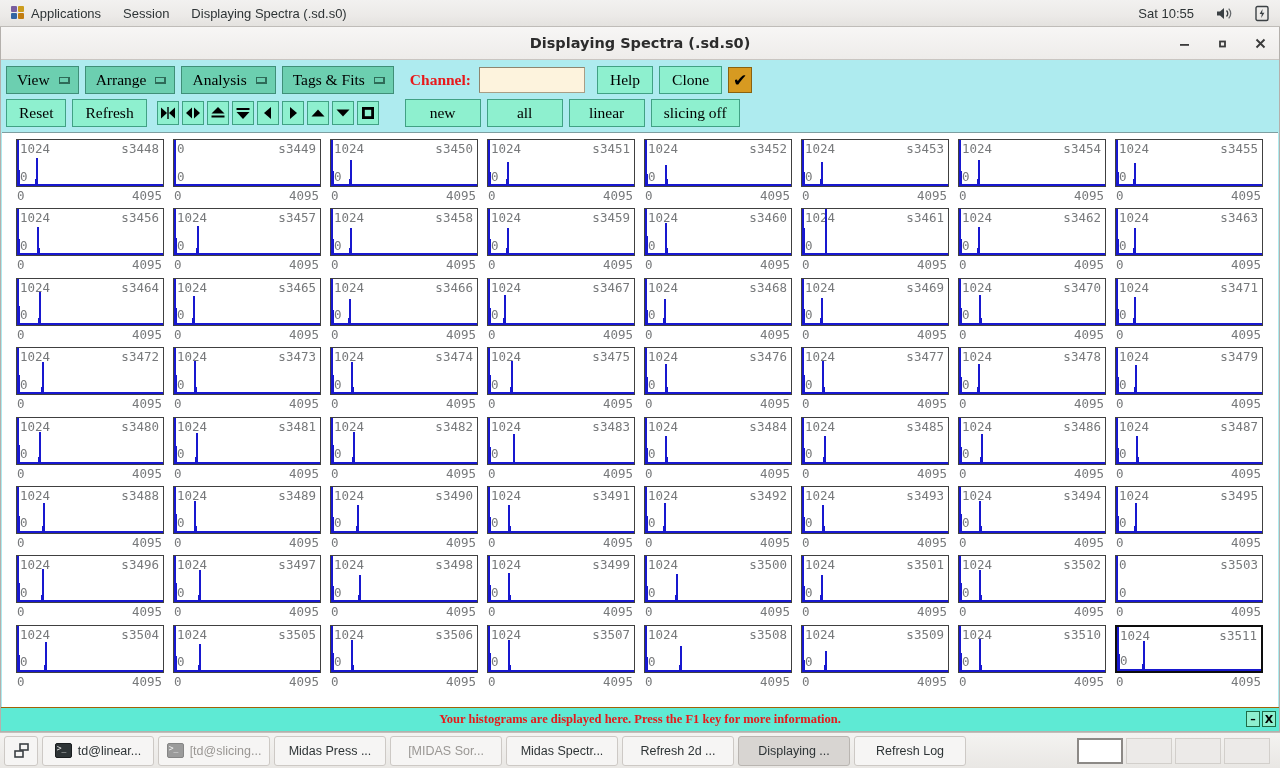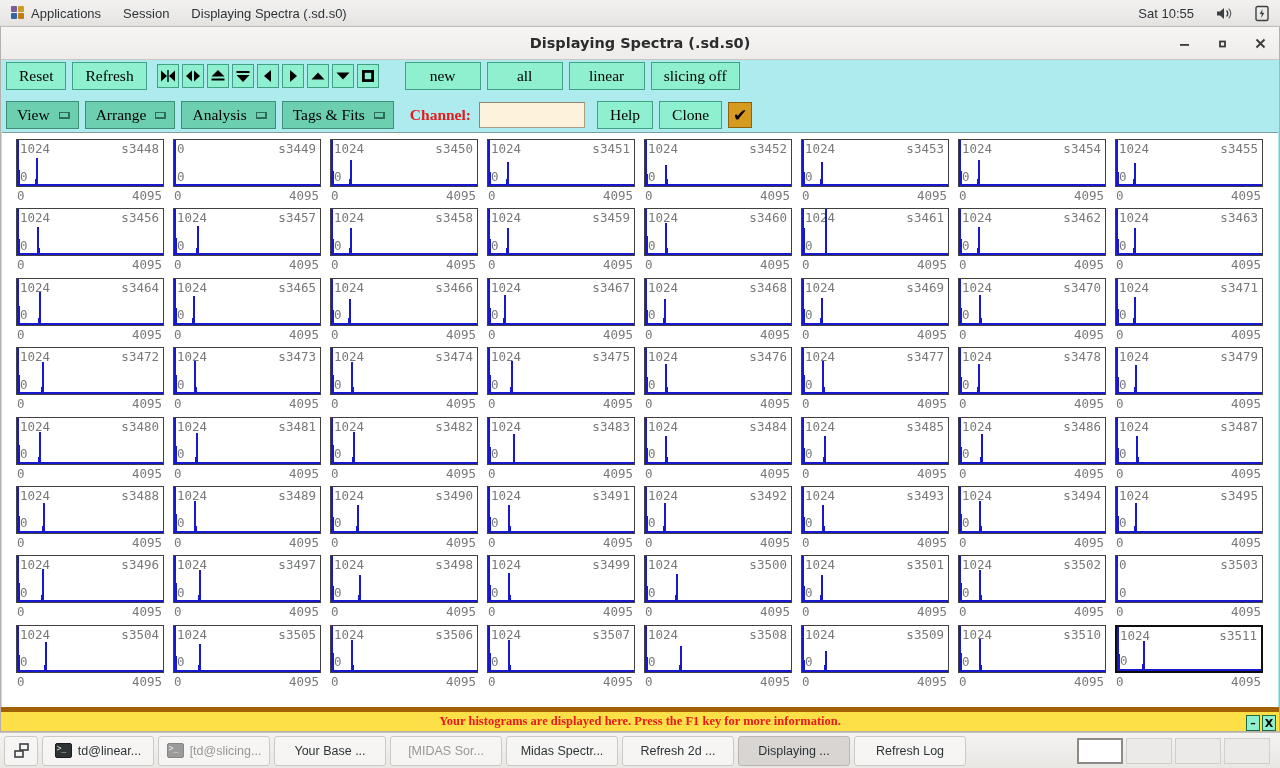--- a/index.html
+++ b/index.html
@@ -137,23 +137,23 @@
   .peak { position:absolute; bottom:2px; width:2px; background:#1818cf; }
   .bump { position:absolute; bottom:2px; width:3px; background:#1818cf; }
   .xaxis {
     display:flex; justify-content:space-between;
     font-family:"DejaVu Sans Mono", monospace; font-size:12.5px; color:#77797b;
     padding: 2px 2px 0 1px; line-height:1.1;
   }
 
   
   #statusbar {
-    flex: 0 0 24px; height:24px; background:#fde047;
+    flex: 0 0 24px; height:24px; background:#5eead4;
     display:flex; align-items:center; justify-content:center;
-    position:relative; border-top:5px solid #a16207;
+    position:relative; border-top:1px solid #a16207;
   }
   #status-text {
     font-family:"Liberation Serif", serif; font-size:12.5px; color:#e8191b; font-weight:600;
   }
   .sb-btns { position:absolute; right:3px; top:3px; display:flex; gap:2px; }
   .sb-btn {
     width:14px; height:16px; background:#8ef0cf; border:1px solid #1d6b46;
     display:flex; align-items:center; justify-content:center;
     font-size:11px; font-weight:bold; color:#000; font-family:"DejaVu Sans", sans-serif; line-height:1;
   }
@@ -247,20 +247,52 @@
       <div class="win-btn">
         <svg width="13" height="13" viewBox="0 0 13 13">
             <path d="M2.5 2.5l8 8M10.5 2.5l-8 8" stroke="#3b3b3b" stroke-width="1.9"></path>
           </svg>
       </div>
     </div>
   </div>
 
   <div id="toolbar-area">
 
+    <div class="tbrow row1">
+      <div class="mbtn">
+        <span>View</span>
+        <span class="dash"></span>
+      </div>
+      <div class="mbtn">
+        <span>Arrange</span>
+        <span class="dash"></span>
+      </div>
+      <div class="mbtn">
+        <span>Analysis</span>
+        <span class="dash"></span>
+      </div>
+      <div class="mbtn">
+        <span>Tags &amp; Fits</span>
+        <span class="dash"></span>
+      </div>
+
+      <span id="channel-label">Channel:</span>
+      <input id="channel-input" type="text" value="" style="">
+
+      <div class="pbtn">
+        <span>Help</span>
+      </div>
+      <div class="pbtn">
+        <span>Clone</span>
+      </div>
+      <div id="chk-toggle">
+        <span>✔</span>
+      </div>
+    </div>
+
     <div class="tbrow row2">
       <div class="pbtn">
         <span>Reset</span>
       </div>
       <div class="pbtn">
         <span>Refresh</span>
       </div>
 
       <div class="navgroup">
         <div class="navbtn">
@@ -322,52 +354,20 @@
         <span>new</span>
       </div>
       <div class="pbtn wide">
         <span>all</span>
       </div>
       <div class="pbtn wide">
         <span>linear</span>
       </div>
       <div class="pbtn wide">
         <span>slicing off</span>
-      </div>
-    </div>
-
-    <div class="tbrow row1">
-      <div class="mbtn">
-        <span>View</span>
-        <span class="dash"></span>
-      </div>
-      <div class="mbtn">
-        <span>Arrange</span>
-        <span class="dash"></span>
-      </div>
-      <div class="mbtn">
-        <span>Analysis</span>
-        <span class="dash"></span>
-      </div>
-      <div class="mbtn">
-        <span>Tags &amp; Fits</span>
-        <span class="dash"></span>
-      </div>
-
-      <span id="channel-label">Channel:</span>
-      <input id="channel-input" type="text" value="" style="">
-
-      <div class="pbtn">
-        <span>Help</span>
-      </div>
-      <div class="pbtn">
-        <span>Clone</span>
-      </div>
-      <div id="chk-toggle">
-        <span>✔</span>
       </div>
     </div>
   </div>
 
   <div id="grid-area">
     <div id="grid">
         <div class="cell">
           <div class="plotbox">
             <div class="axis-left"></div>
             <div class="axis-bottom"></div>
@@ -1405,21 +1405,21 @@
   <div id="tasklist" style="display:flex;gap:4px;flex:0 0 auto;">
       <div class="tb-task">
         <span class="term-ico">&gt;_</span>
         <span>td@linear...</span>
       </div>
       <div class="tb-task dim">
         <span class="term-ico dim">&gt;_</span>
         <span>[td@slicing...</span>
       </div>
       <div class="tb-task">
-        <span>Your Base ...</span>
+        <span>Midas Press ...</span>
       </div>
       <div class="tb-task dim">
         <span>[MIDAS Sor...</span>
       </div>
       <div class="tb-task">
         <span>Midas Spectr...</span>
       </div>
       <div class="tb-task">
         <span>Refresh 2d ...</span>
       </div>

